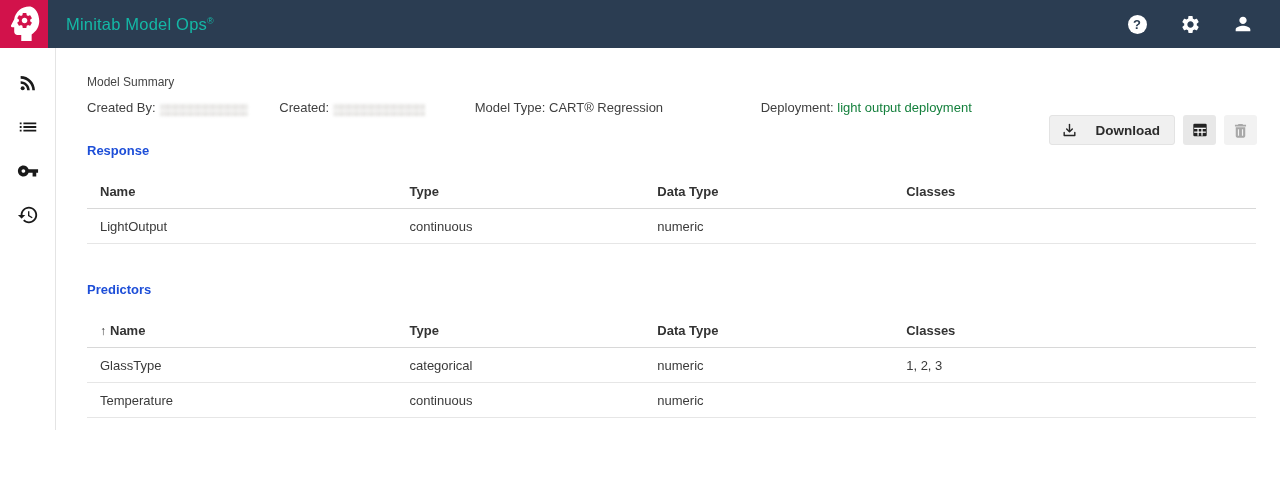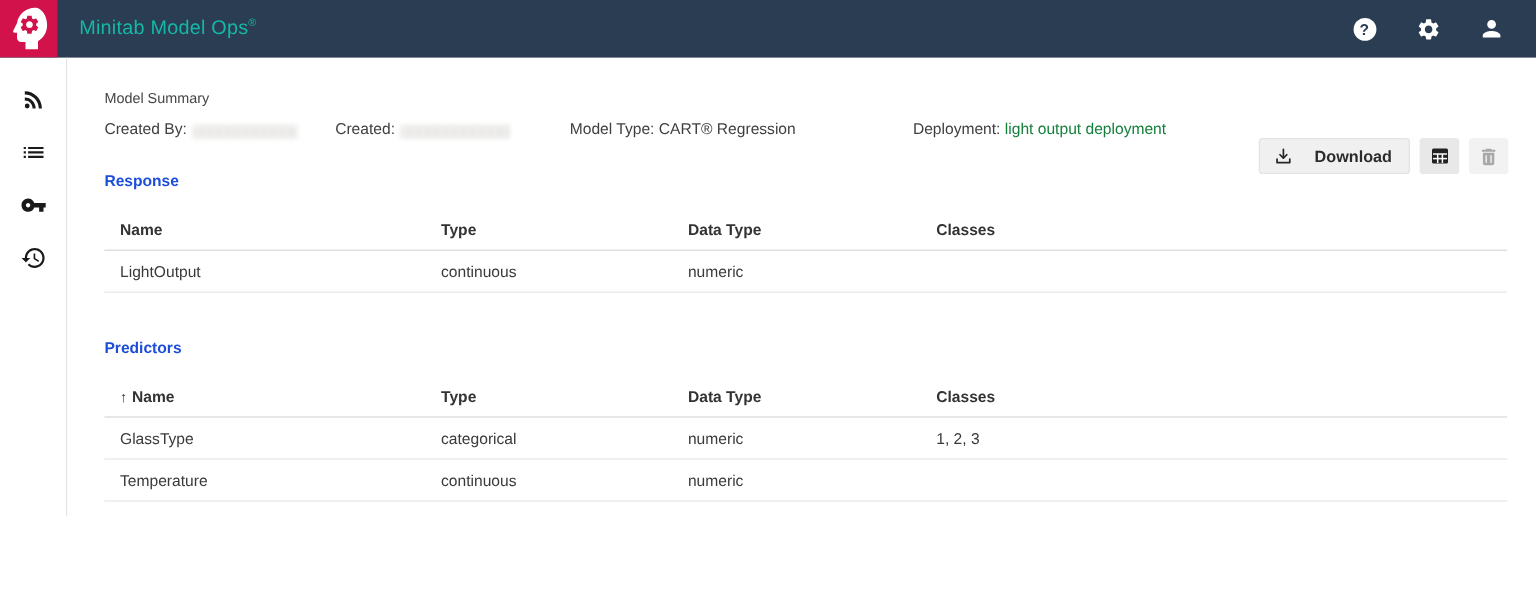--- a/index.html
+++ b/index.html
@@ -44,21 +44,21 @@
   .sq-btn { width:33px; height:30px; border-radius:3px; display:flex; align-items:center;
     justify-content:center; cursor:pointer; border:none; }
   .grid-btn { background:#e8e8e8; }
   .trash-btn { background:#f2f2f2; }
 
   
   .sec-heading { font-size:13px; font-weight:700; color:#1d4ed8; line-height:18px; }
   .sec-response .sec-heading { margin-top:26px; }
   .sec-predictors .sec-heading { margin-top:37px; }
   .tbl { margin-top:18px; width:1169px; }
-  .trow { display:grid; grid-template-columns:24% 17.6% 17.7% auto; align-items:center; }
+  .trow { display:grid; grid-template-columns:24% 17.6% 17.7% auto; align-items:center;gap:42px; }
   .thead { border-bottom:1px solid #d8d8d8; padding:6px 0 9px 0; font-weight:700; color:#333; font-size:13px; }
   .tdata { height:35px; border-bottom:1px solid #e6e6e6; font-size:13px; color:#3a3a3a; }
   .cell1 { padding-left:13px; }
   .sort-arrow { font-size:12px; margin-right:4px; color:#333; }
 </style>
 </head>
 <body>
 
 <div class="topbar">
   <div class="logo">

